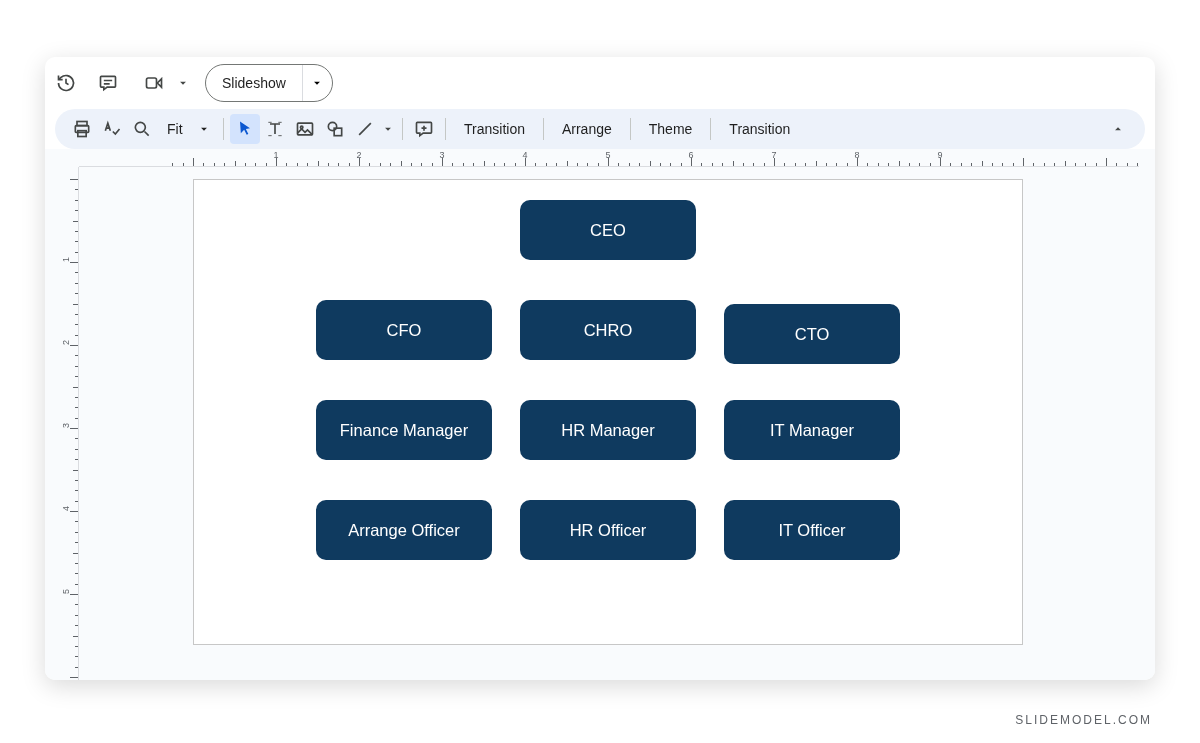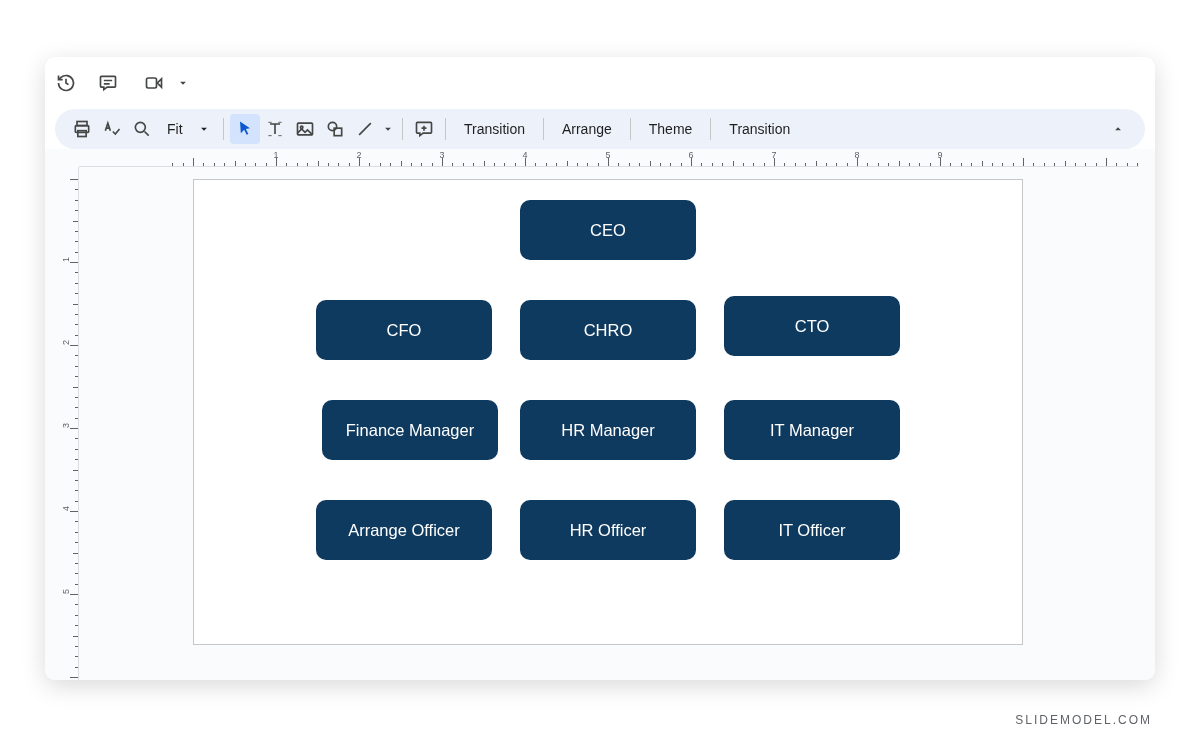--- a/index.html
+++ b/index.html
@@ -42,22 +42,22 @@
   .ruler-tick-v .num { font-size: 9px; color: #5f6368; position: absolute; left: 2px; transform: rotate(-90deg); transform-origin: left center; }
 
   .slide-area { position: absolute; left: 34px; top: 18px; right: 16px; bottom: 0; overflow: hidden; padding: 12px 16px; }
   .slide { width: 830px; height: 466px; background: #fff; margin-left: 98px; border: 1px solid #c7c7c7; position: relative; }
 
   .org-box { position: absolute; background: #0f3a5f; color: #fff; font-size: 16.5px; border-radius: 10px; display: flex; align-items: center; justify-content: center; width: 176px; height: 60px; }
   .org-box.ceo { left: 326px; top: 20px; }
   .org-row { display: contents; }
   .r2 .b1 { left: 122px; top: 120px; }
   .r2 .b2 { left: 326px; top: 120px; }
-  .r2 .b3 { left: 530px; top: 116px; }
-  .r3 .b1 { left: 128px; top: 220px; }
+  .r2 .b3 { left: 530px; top: 124px; }
+  .r3 .b1 { left: 122px; top: 220px; }
   .r3 .b2 { left: 326px; top: 220px; }
   .r3 .b3 { left: 530px; top: 220px; }
   .r4 .b1 { left: 122px; top: 320px; }
   .r4 .b2 { left: 326px; top: 320px; }
   .r4 .b3 { left: 530px; top: 320px; }
 
   .watermark { position: absolute; right: 48px; bottom: 16px; font-size: 12px; letter-spacing: 2px; color: #5f6368; }
 
   svg.icon { width: 20px; height: 20px; }
   svg.icon-sm { width: 14px; height: 14px; }
@@ -90,20 +90,28 @@
               <rect x="3" y="6" width="12" height="12" rx="2"></rect>
               <polygon points="21 7 16 12 21 17 21 7"></polygon>
             </svg>
         </div>
         <div class="dd-caret icon-btn" style="width:20px">
           <svg class="icon-sm" viewBox="0 0 24 24" fill="currentColor">
               <path d="M7 10l5 5 5-5z"></path>
             </svg>
         </div>
       </div>
+      <div class="slideshow-group">
+        <div class="slideshow-btn">Slideshow</div>
+        <div class="slideshow-drop">
+          <svg class="icon-sm" viewBox="0 0 24 24" fill="currentColor">
+              <path d="M7 10l5 5 5-5z"></path>
+            </svg>
+        </div>
+      </div>
     </div>
   </div>
 
   <div class="toolbar">
     <div class="tool-btn">
       <svg class="icon" viewBox="0 0 24 24" fill="none" stroke="currentColor" stroke-width="2">
           <rect x="6" y="3" width="12" height="5"></rect>
           <rect x="4" y="8" width="16" height="8" rx="1"></rect>
           <rect x="7" y="14" width="10" height="7"></rect>
         </svg>

